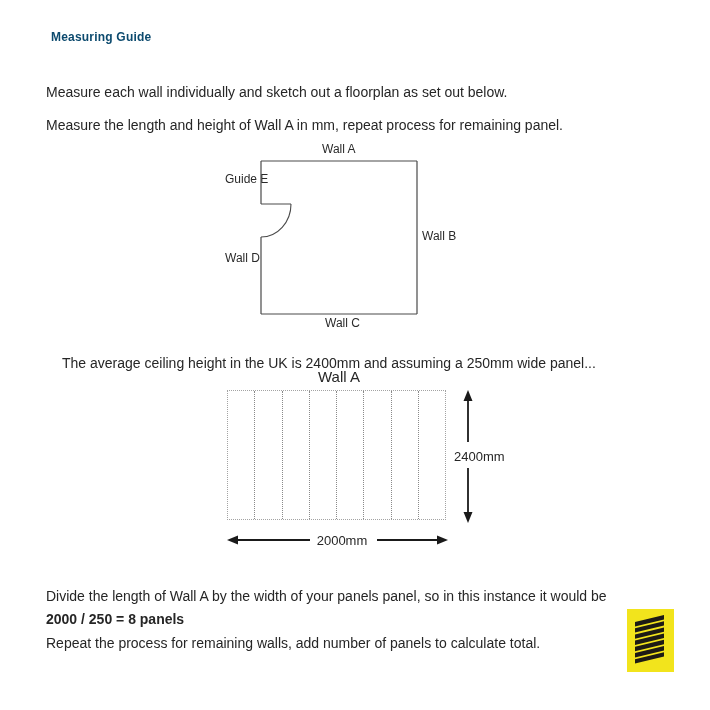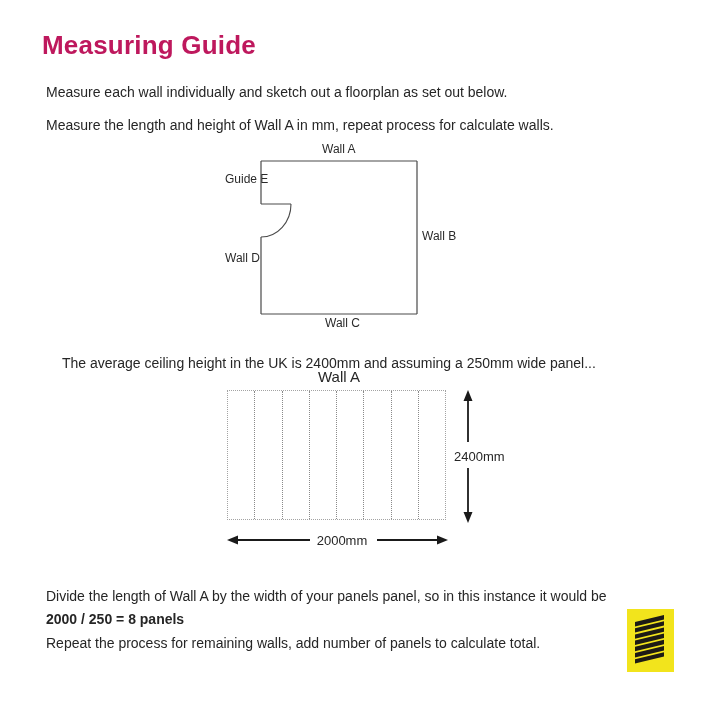--- a/index.html
+++ b/index.html
@@ -3,21 +3,21 @@
 <meta charset="utf-8">
 <style>
   html,body{margin:0;padding:0;}
   body{
     width:710px;height:710px;background:#ffffff;position:relative;overflow:hidden;
     font-family:"Liberation Sans","DejaVu Sans",sans-serif;color:#262626;
   }
   .abs{position:absolute;}
   .para{font-size:14px;white-space:nowrap;line-height:1.25;color:#262626;}
   .bold{font-weight:bold;}
-  .title{font-size:26px;font-weight:bold;color:#be185d;letter-spacing:.2px;white-space:nowrap;}
+  .title{font-size:12px;font-weight:bold;color:#0c4a6e;letter-spacing:.2px;white-space:nowrap;margin-left:9px;}
   .small-label{font-size:12px;color:#2a2a2a;white-space:nowrap;line-height:1.1;}
   .diagram-title{font-size:15px;color:#262626;text-align:center;white-space:nowrap;}
 
   
   .panel-row{
     display:flex;width:219px;height:130px;box-sizing:border-box;
     border:1px dotted #a3a3a3;background:#ffffff;
   }
   .panel-cell{flex:1 1 0;}
   .panel-cell + .panel-cell{border-left:1px dotted #8a8a8a;}
@@ -25,21 +25,21 @@
   svg{display:block;}
   svg text{font-family:"Liberation Sans","DejaVu Sans",sans-serif;}
 </style>
 </head>
 <body>
 
 <div class="abs title" style="left:42px;top:30px;">Measuring Guide</div>
 
 <p class="abs para" style="left:46px;top:70px;">Measure each wall individually and sketch out a floorplan as set out below.</p>
 
-<p class="abs para" style="left:46px;top:103px;">Measure the length and height of Wall A in mm, repeat process for calculate walls.</p>
+<p class="abs para" style="left:46px;top:103px;">Measure the length and height of Wall A in mm, repeat process for remaining panel.</p>
 
 <div class="abs" style="left:200px;top:140px;width:310px;height:200px;">
 
   <div class="abs small-label" style="left:122px;top:3px;">Wall A</div>
   <div class="abs small-label" style="left:25px;top:33px;">Guide E</div>
   <div class="abs small-label" style="left:222px;top:90px;">Wall B</div>
   <div class="abs small-label" style="left:25px;top:112px;">Wall D</div>
   <div class="abs small-label" style="left:125px;top:177px;">Wall C</div>
 
   <svg class="abs" style="left:60px;top:20px;" width="158" height="155" viewBox="0 0 158 155">

